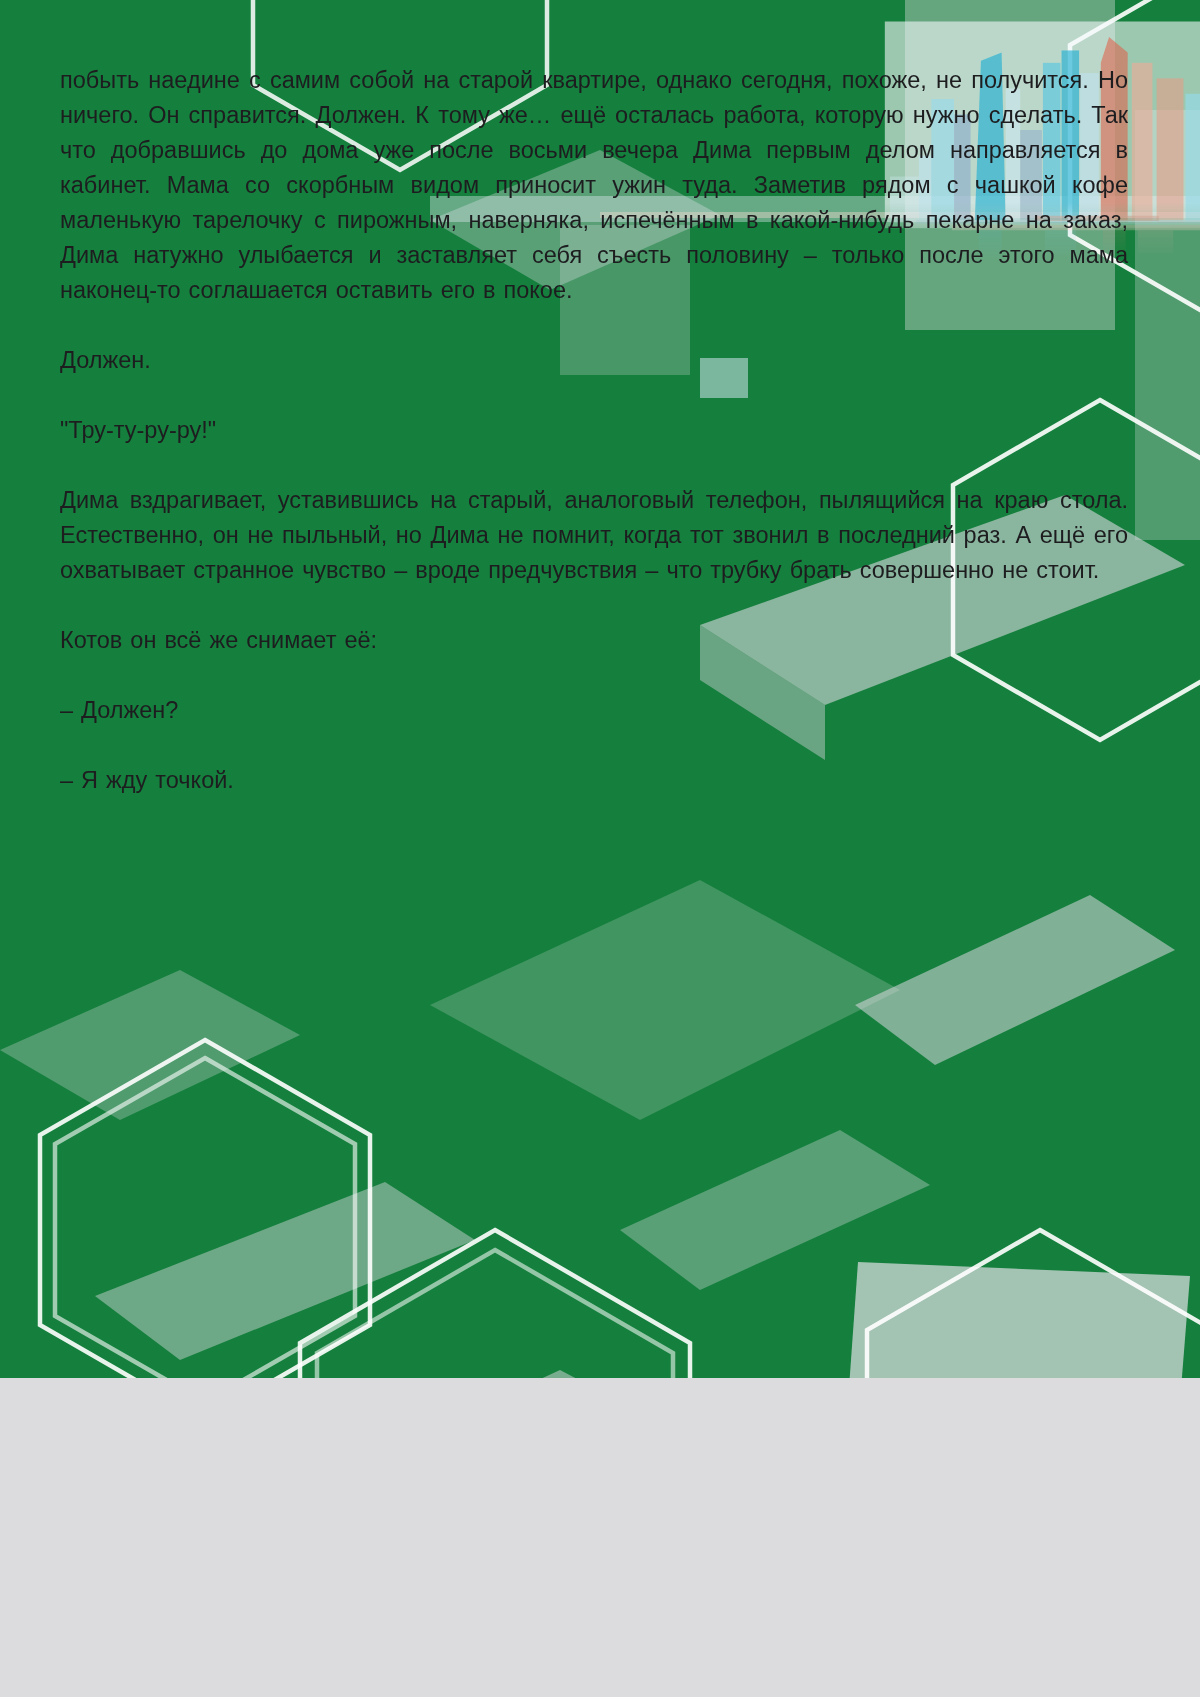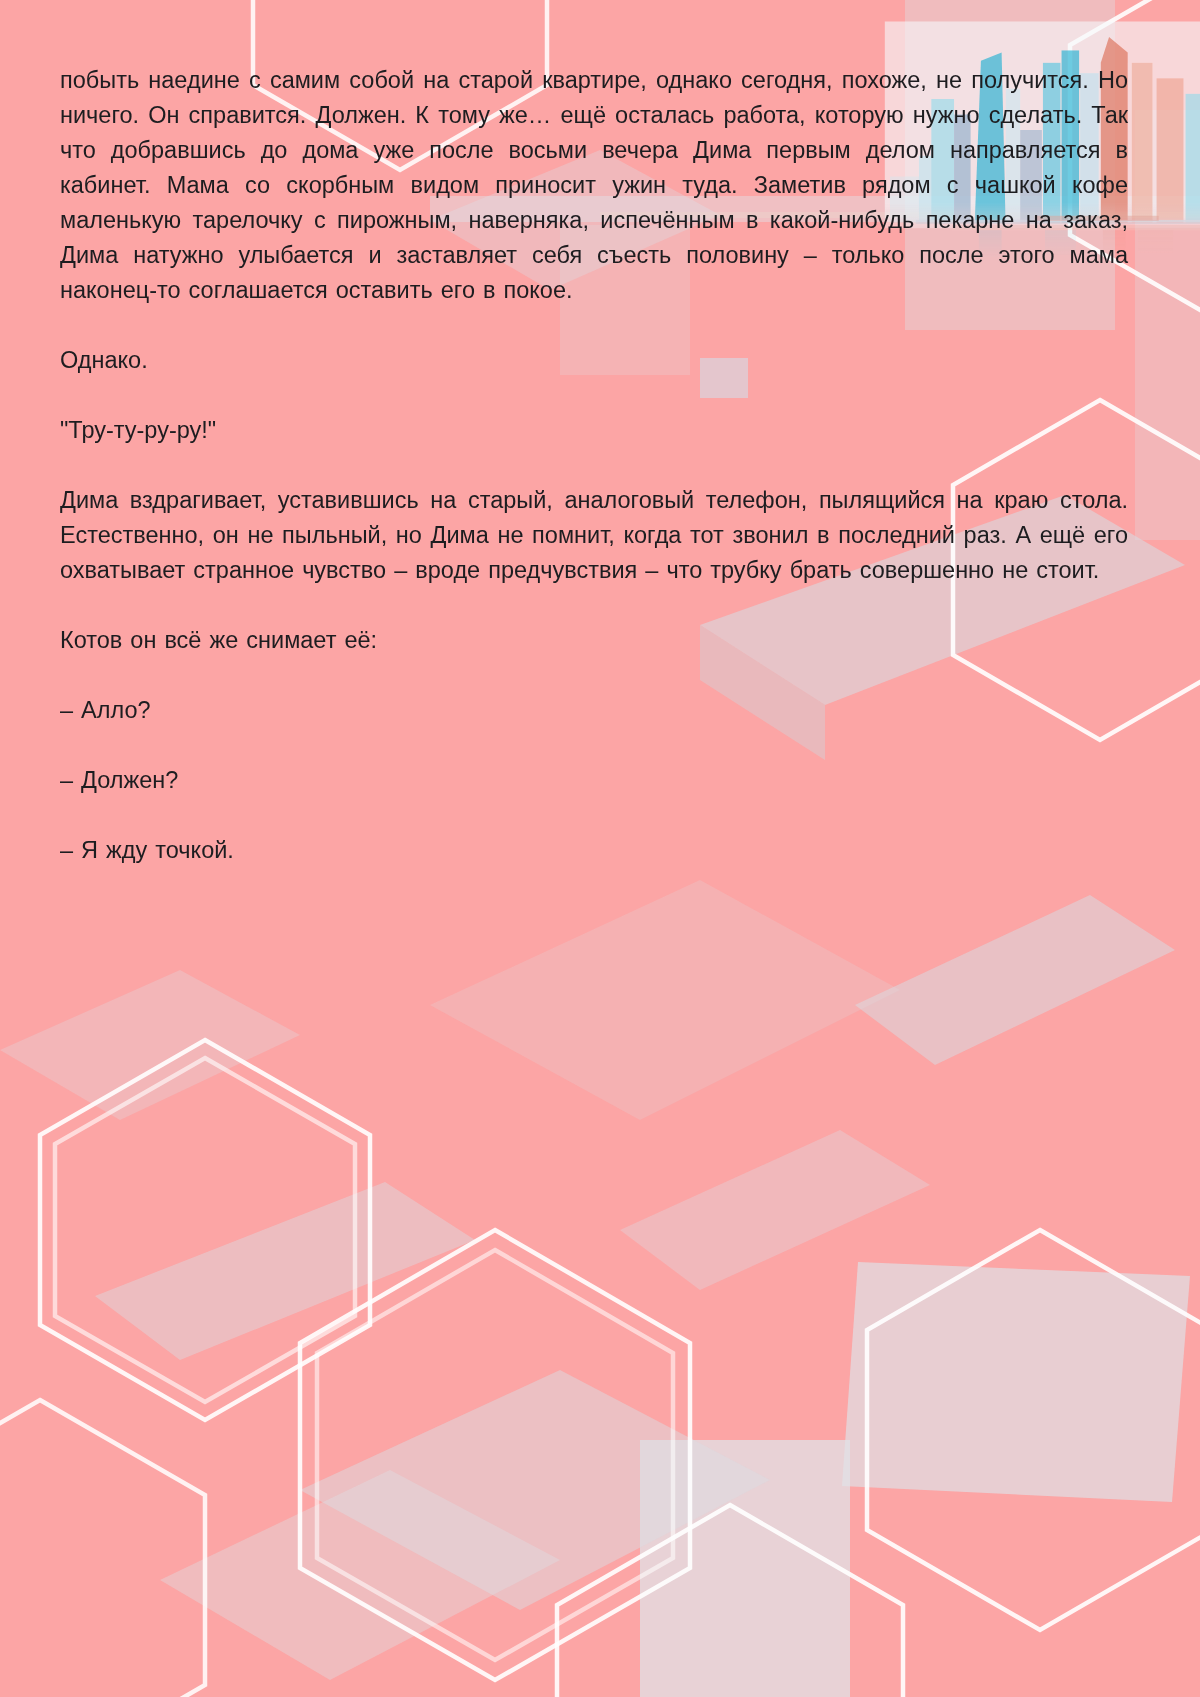--- a/index.html
+++ b/index.html
@@ -1,21 +1,21 @@
 <!DOCTYPE html>
 <html><head>
 <meta charset="utf-8">
 <style>
   html,body{margin:0;padding:0;background:#dcdcde;}
   .page{
     position:relative;
     width:1200px;
-    height:1697px;
+    height:1378px;
     margin:0 auto;
-    background:#fca5a5;
+    background:#15803d;
     overflow:hidden;
     font-family:"Liberation Sans", sans-serif;
   }
   .decor-layer{
     position:absolute;
     inset:0;
     width:1200px;
     height:1697px;
     pointer-events:none;
   }
@@ -124,22 +124,21 @@
         <rect x="146" y="222" width="22" height="26" fill="#56c3dd"></rect>
         <rect x="210" y="222" width="30" height="24" fill="#7ed3e8"></rect>
         <rect x="266" y="222" width="22" height="26" fill="#e2907f"></rect>
         <rect x="300" y="222" width="34" height="22" fill="#eeb2a2"></rect>
       </g>
     </g>
   </svg>
 
   <main class="story">
       <p class="justify">побыть наедине с самим собой на старой квартире, однако сегодня, похоже, не получится. Но ничего. Он справится. Должен. К тому же… ещё осталась работа, которую нужно сделать. Так что добравшись до дома уже после восьми вечера Дима первым делом направляется в кабинет. Мама со скорбным видом приносит ужин туда. Заметив рядом с чашкой кофе маленькую тарелочку с пирожным, наверняка, испечённым в какой-нибудь пекарне на заказ, Дима натужно улыбается и заставляет себя съесть половину – только после этого мама наконец-то соглашается оставить его в покое.</p>
-      <p>Однако.</p>
+      <p>Должен.</p>
       <p>"Тру-ту-ру-ру!"</p>
       <p class="justify">Дима вздрагивает, уставившись на старый, аналоговый телефон, пылящийся на краю стола. Естественно, он не пыльный, но Дима не помнит, когда тот звонил в последний раз. А ещё его охватывает странное чувство – вроде предчувствия – что трубку брать совершенно не стоит.</p>
       <p>Котов он всё же снимает её:</p>
-      <p>– Алло?</p>
       <p>– Должен?</p>
       <p>– Я жду точкой.</p>
     </main>
 
 </div>
 
 </body></html>

